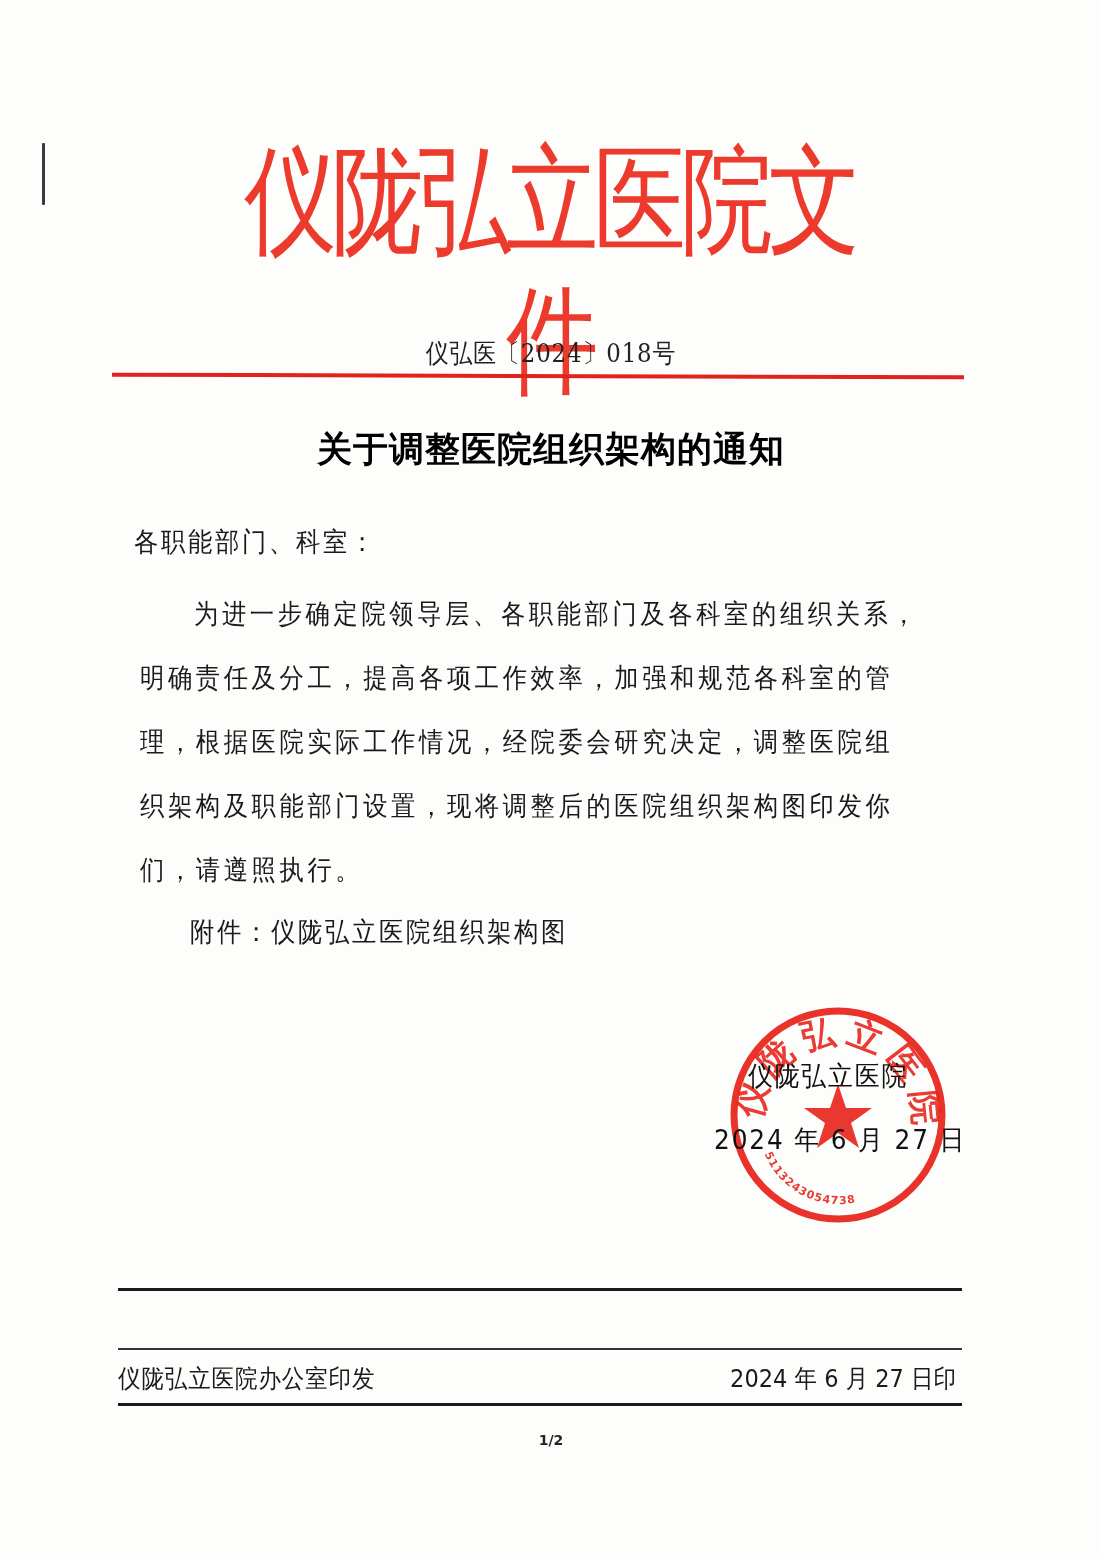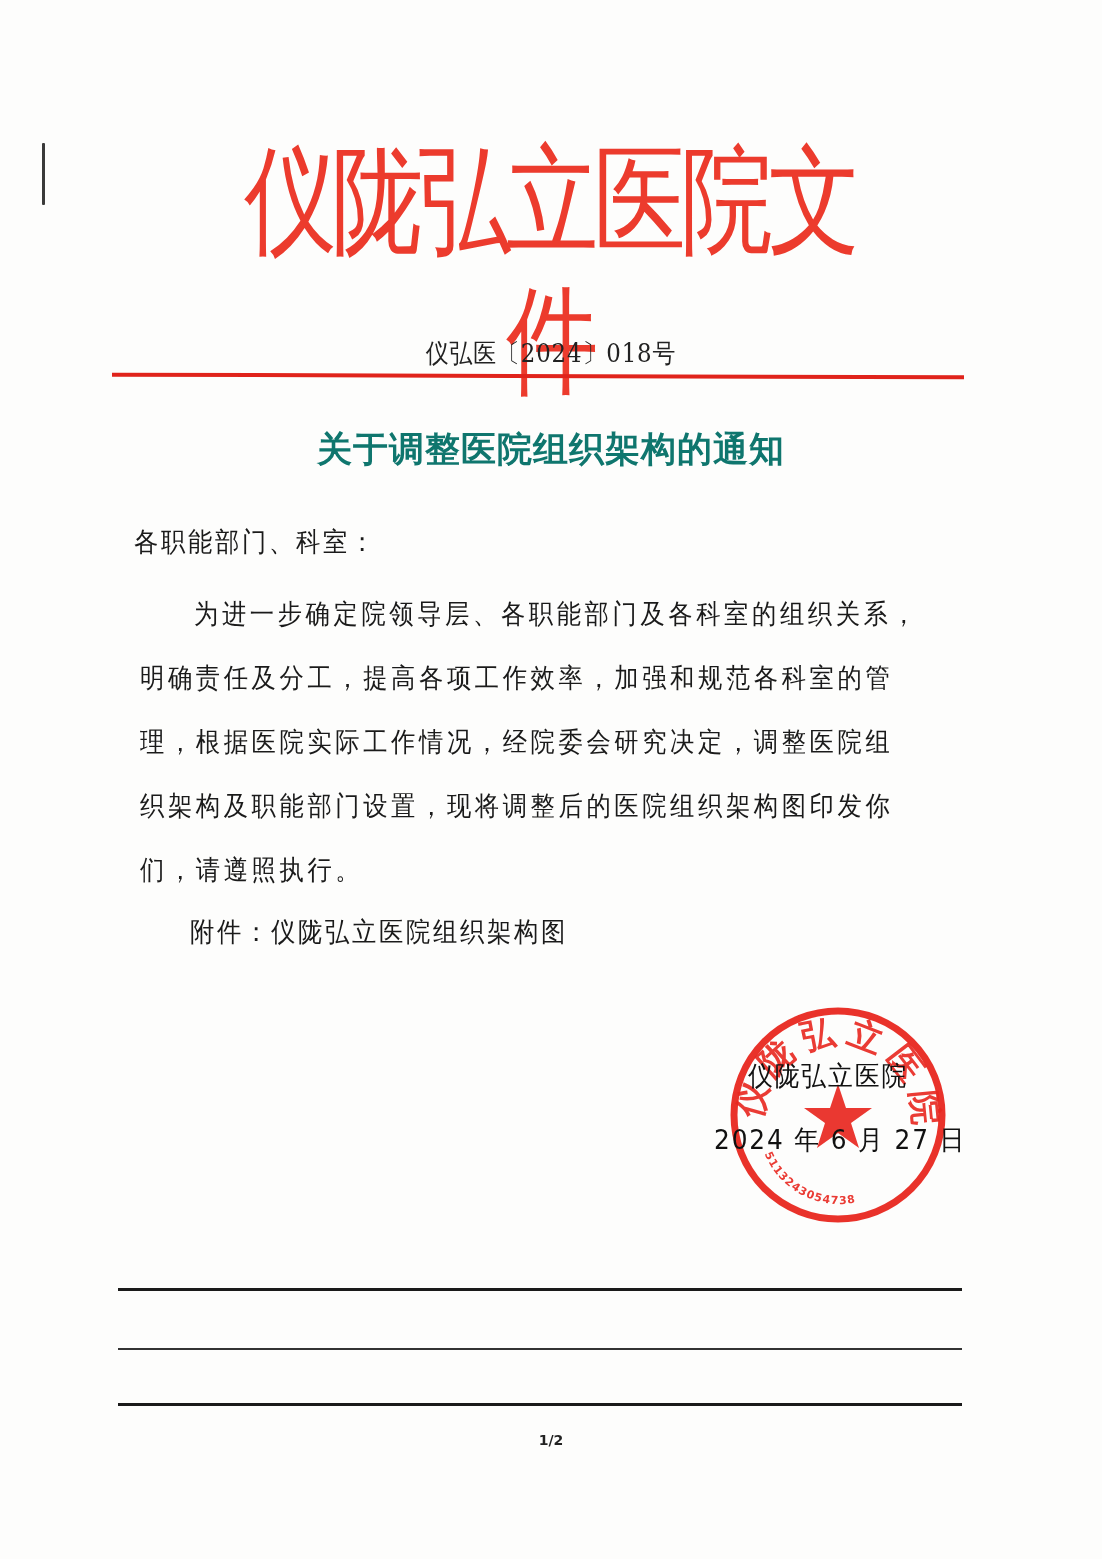--- a/index.html
+++ b/index.html
@@ -61,21 +61,21 @@
       transform: rotate(0.18deg);
     }
     .doc-title {
       position: absolute;
       left: 0; top: 426px;
       width: 1102px;
       text-align: center;
       font-family: "DejaVu Sans", sans-serif;
       font-weight: bold;
       font-size: 35px;
-      color: #0f766e;
+      color: #000000;
       letter-spacing: 1px;
     }
     .salutation {
       position: absolute;
       left: 134px; top: 524px;
       font-size: 27px;
       letter-spacing: 3px;
       color: #1a1a1a;
       transform: scaleX(0.9);
       transform-origin: left;
@@ -237,18 +237,22 @@
   </svg>
 
   <div class="sign-org">仪陇弘立医院</div>
   <div class="sign-date">2024 年 6 月 27 日</div>
 
   <div class="rule thick" style="top:1288px;"></div>
 
 
   <div class="rule thin" style="top:1348px;"></div>
 
+  <div class="issue-row">
+    <span class="issuer">仪陇弘立医院办公室印发</span>
+    <span class="print-date">2024 年 6 月 27 日印</span>
+  </div>
 
   <div class="rule thick" style="top:1403px;"></div>
 
   <div class="page-num">1/2</div>
 
 </div>
 
 </body></html>

